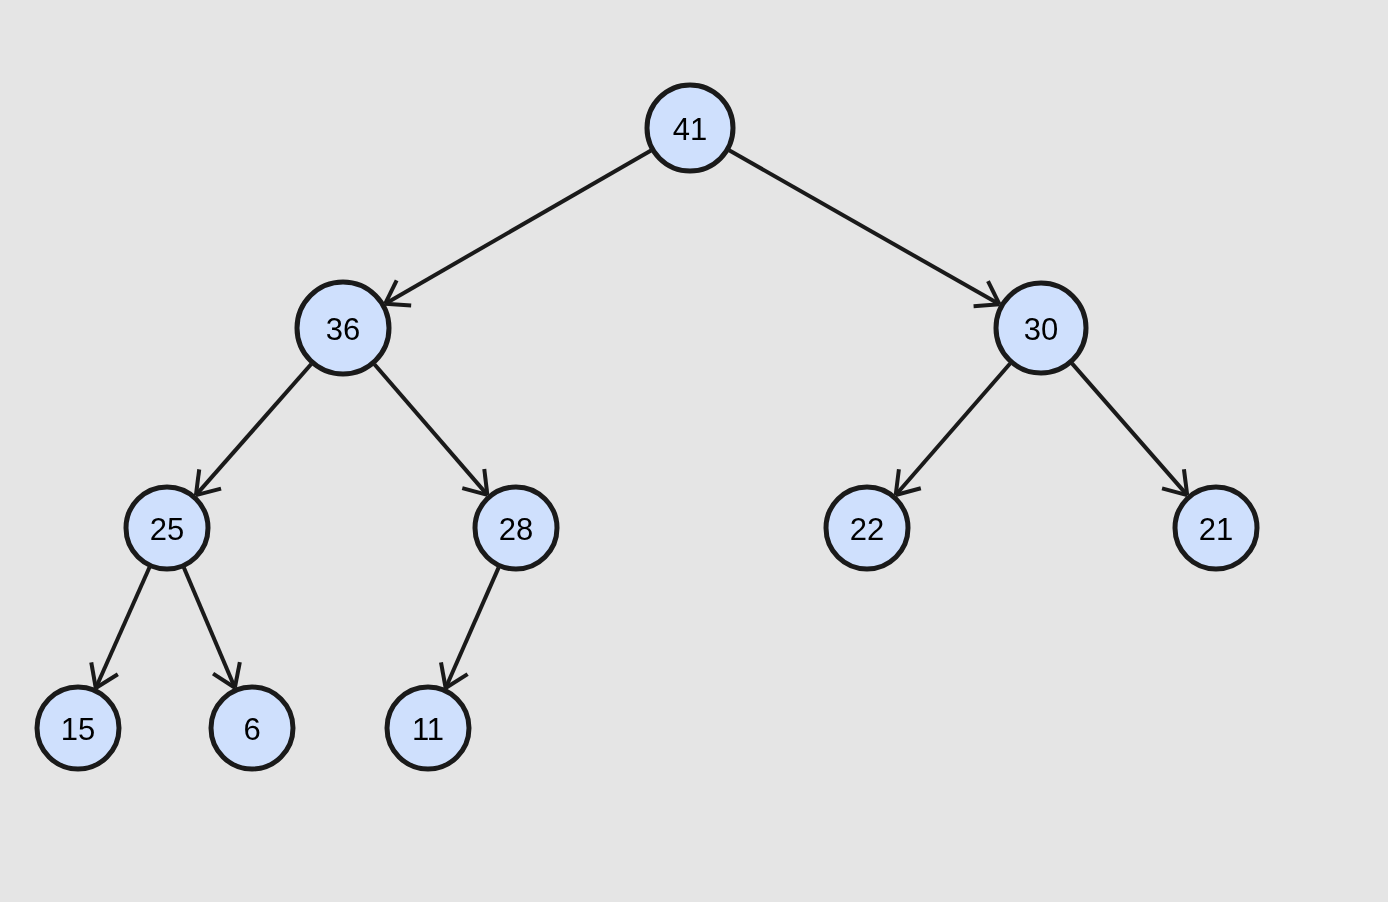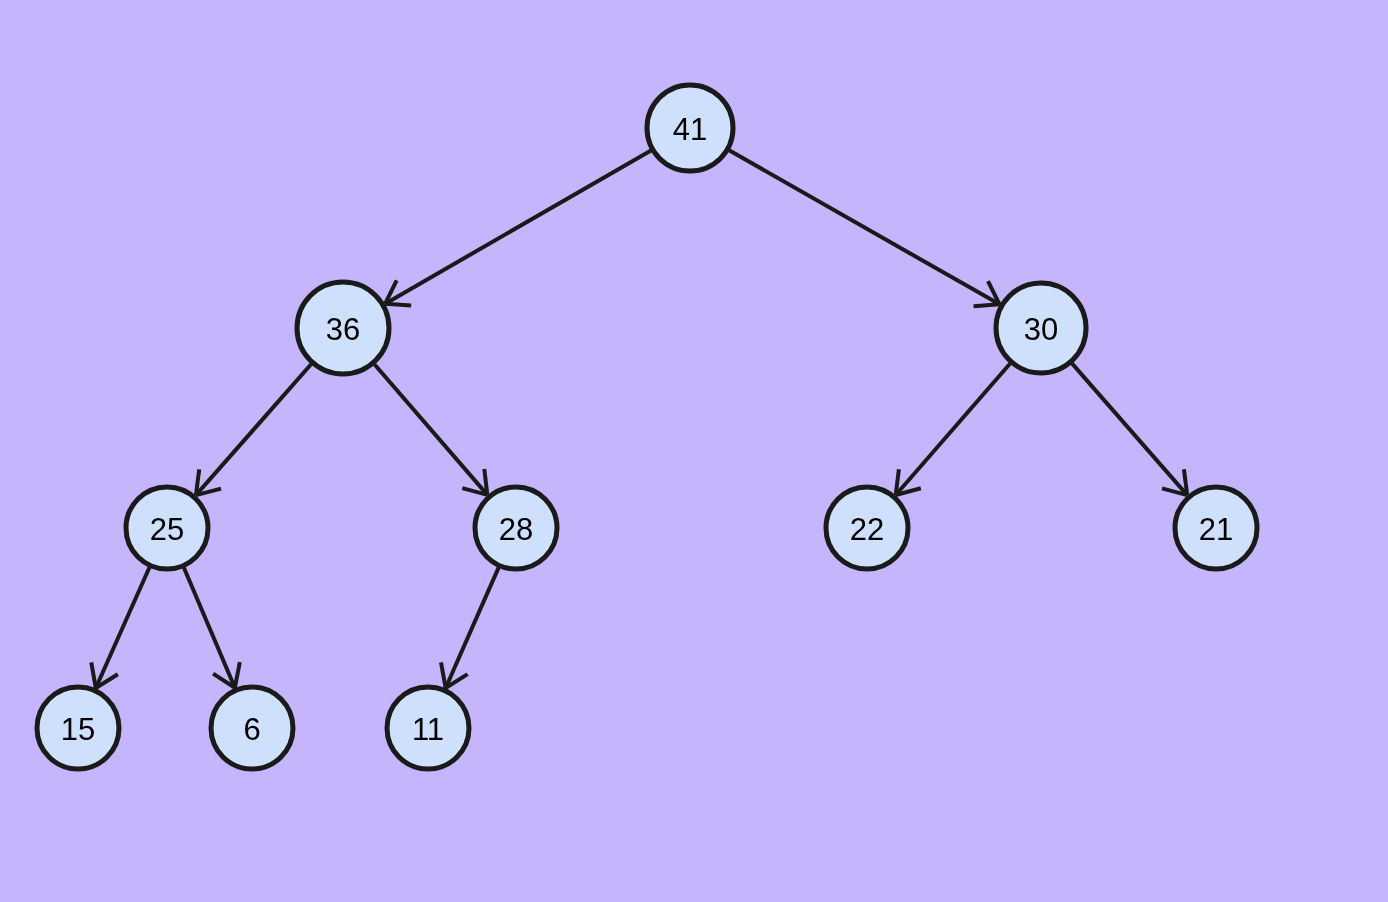--- a/index.html
+++ b/index.html
@@ -11,21 +11,21 @@
   body {
     width: 1388px;
     height: 902px;
     overflow: hidden;
     font-family: "Liberation Sans", sans-serif;
   }
   #tree-canvas {
     position: relative;
     width: 1388px;
     height: 902px;
-    background: #c4b5fd;
+    background: #e5e5e5;
   }
   #tree-svg {
     position: absolute;
     top: 0;
     left: 0;
     width: 1388px;
     height: 902px;
     display: block;
   }
   .node-circle {

